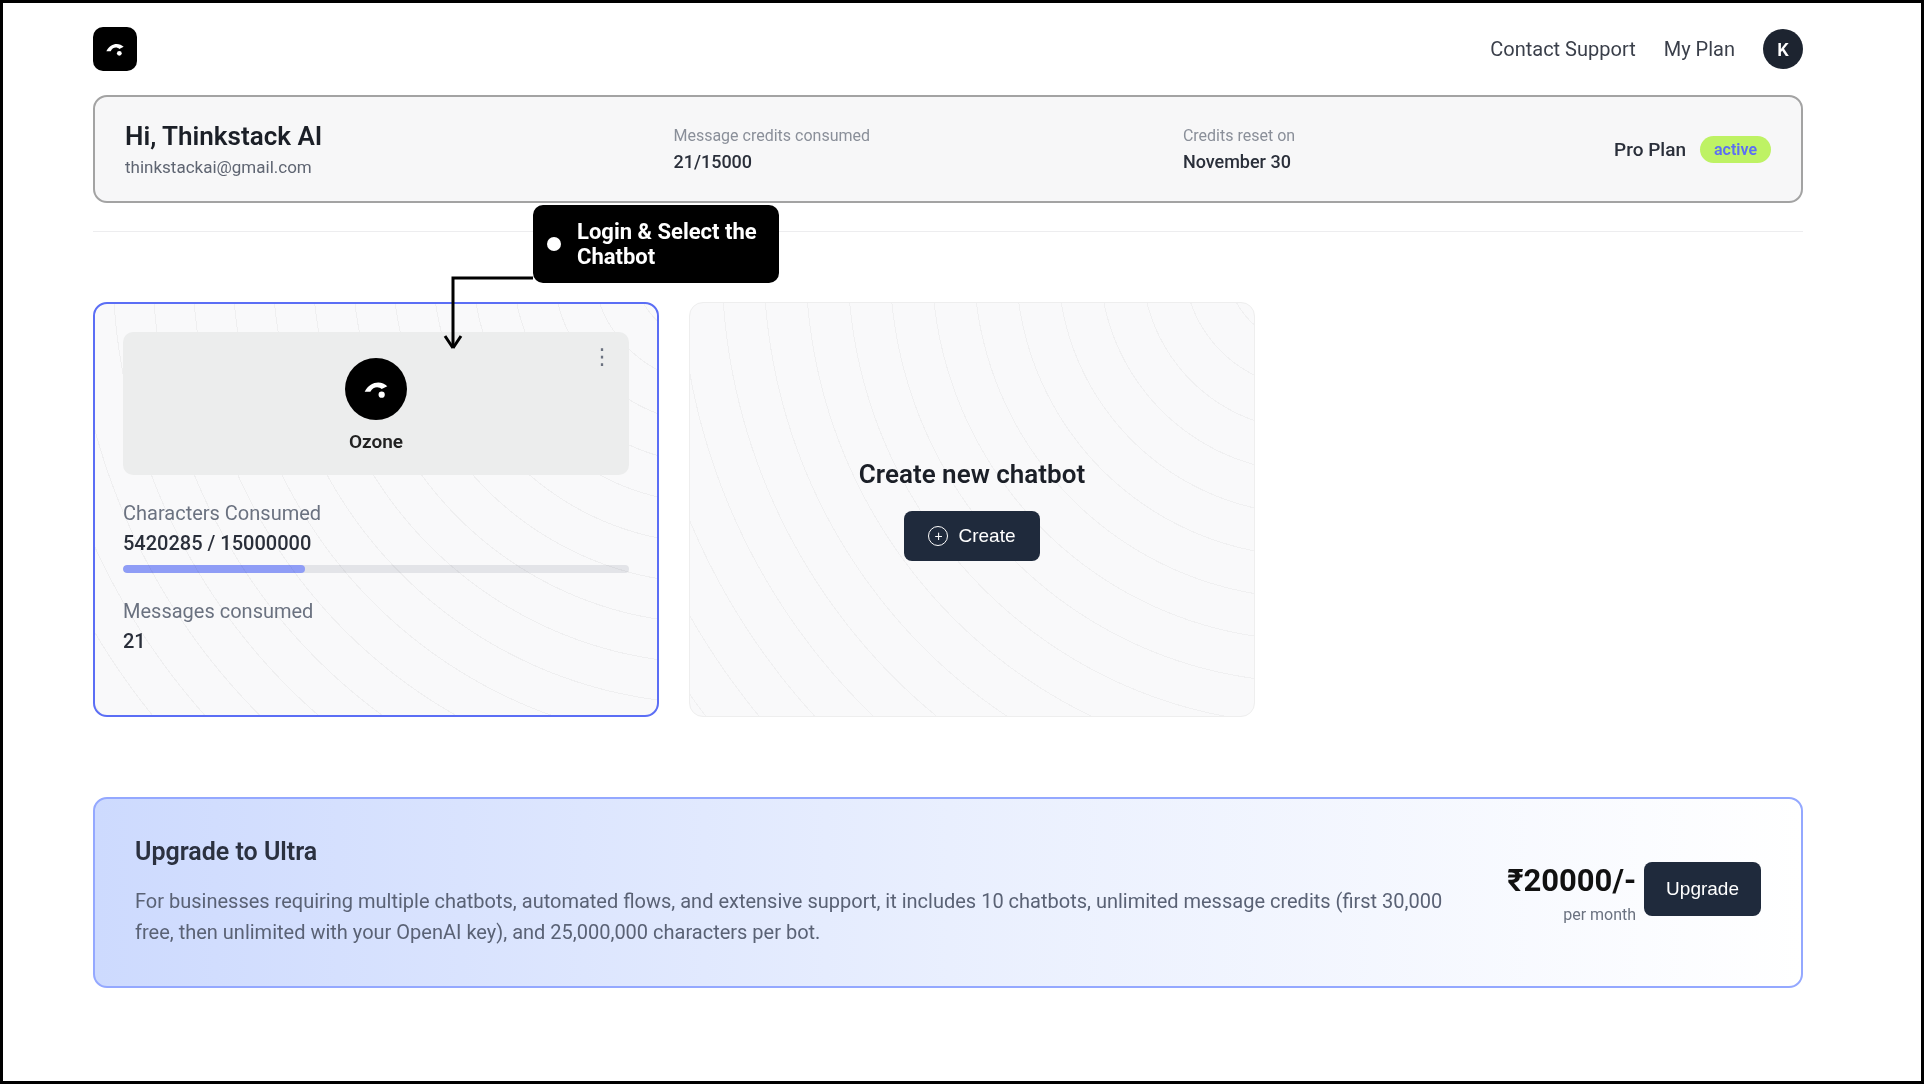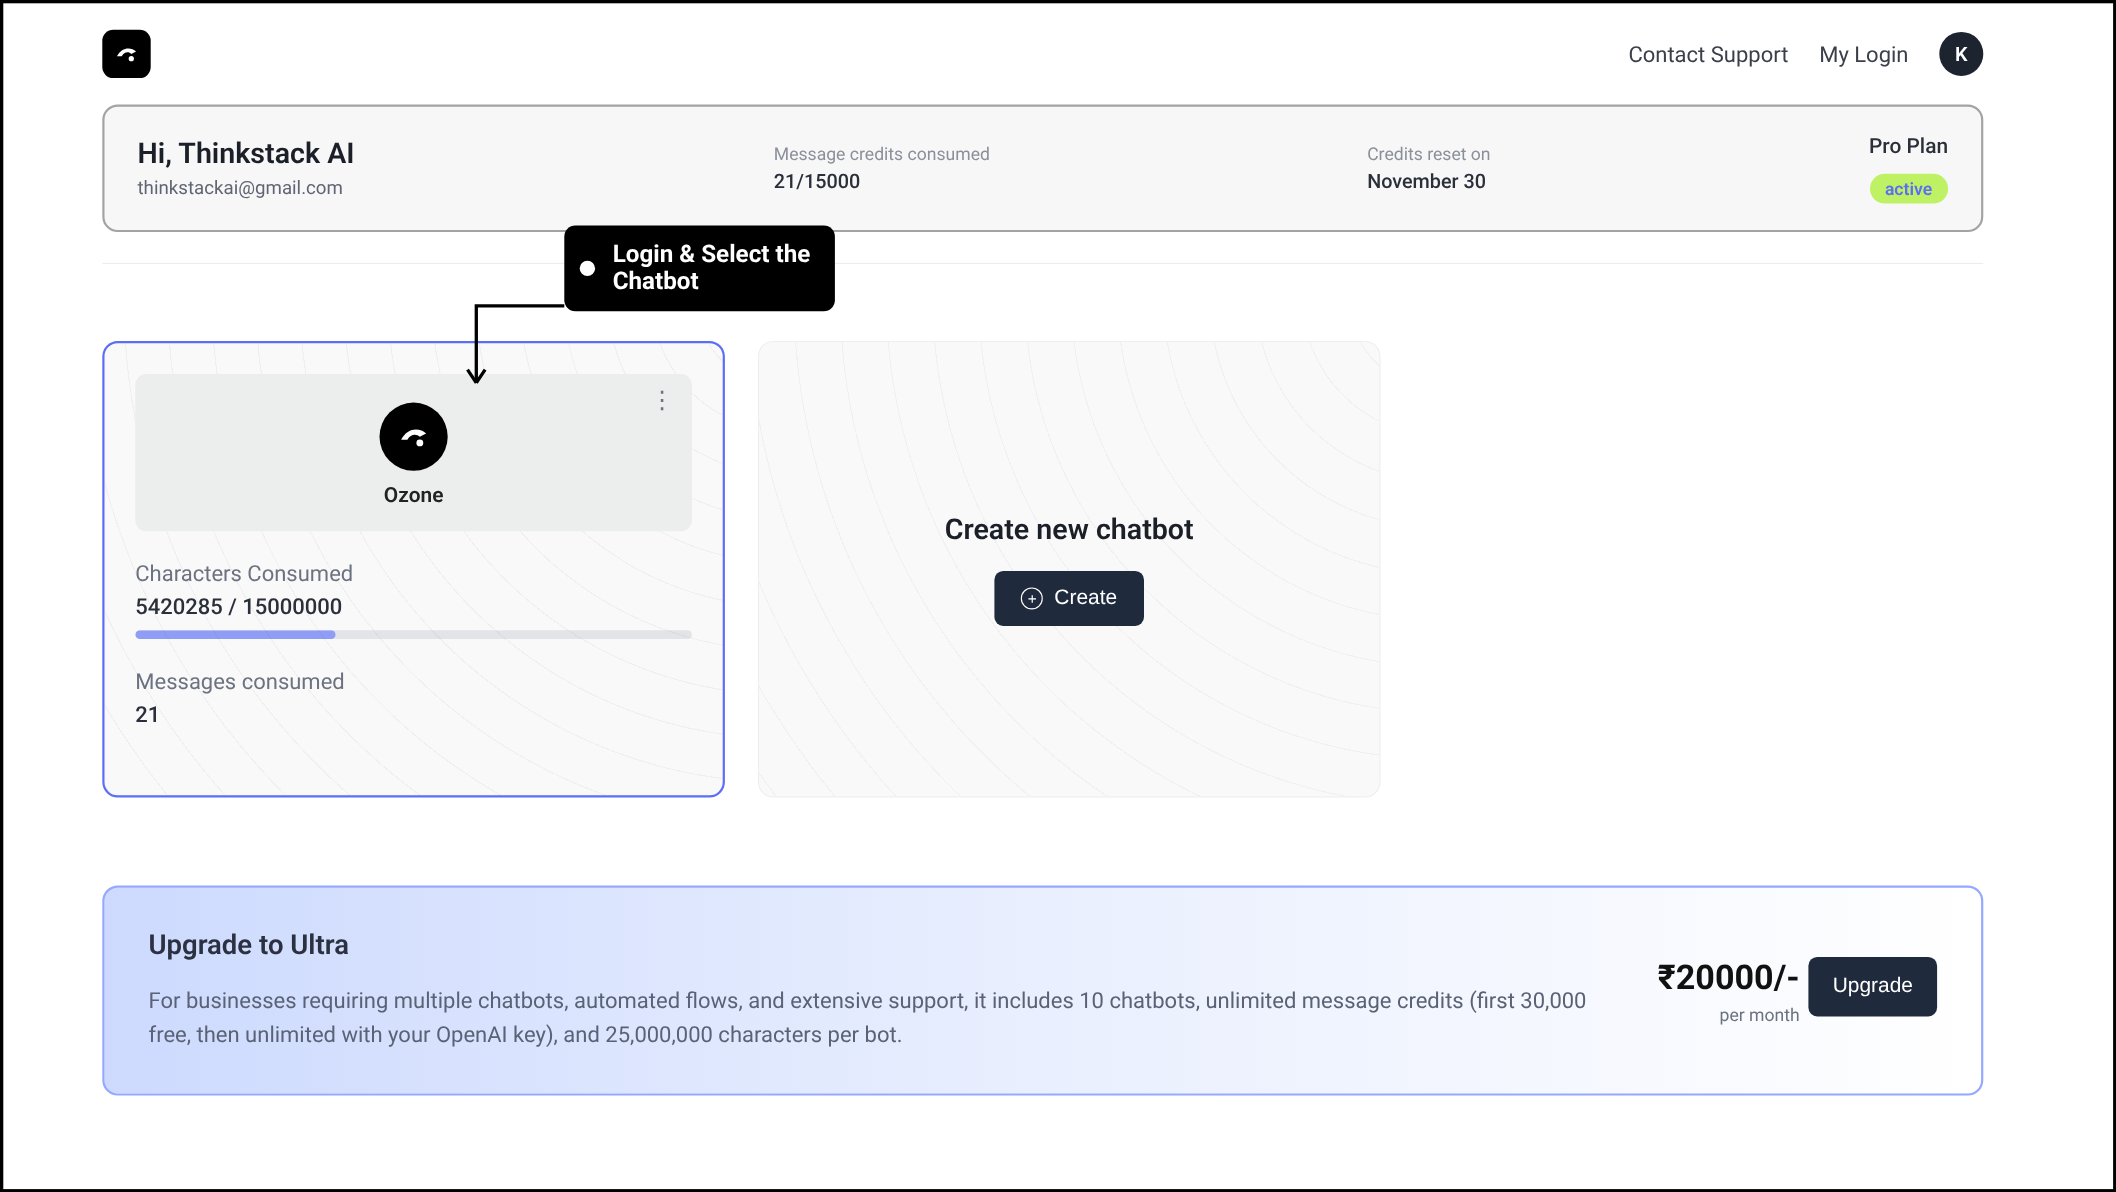--- a/index.html
+++ b/index.html
@@ -43,21 +43,21 @@
     border-radius: 14px;
     padding: 24px 30px;
     display: flex;
     align-items: center;
     gap: 40px;
   }
   .info-col { display: flex; flex-direction: column; gap: 6px; }
   .col-greet { flex: 1.2; }
   .col-credits { flex: 1.2; margin-left: 39px; }
   .col-reset { flex: 1; }
-  .col-plan { margin-left: auto; display:flex; align-items:center; gap:14px;flex-direction:column; }
+  .col-plan { margin-left: auto; display:flex; align-items:center; gap:14px; }
   .greet-title { font-size: 26px; font-weight: 600; color: #1b1f27; }
   .greet-sub { font-size: 17px; color: #5f6572; }
   .muted-label { font-size: 16px; color: #8a8f99; }
   .info-value { font-size: 18px; color: #2a2f3a; font-weight: 500; }
   .plan-name { font-size: 19px; color: #2a2f3a; font-weight: 500; }
   .badge {
     background: #bef264; color: #5b6ef5;
     padding: 4px 14px; border-radius: 18px;
     font-size: 16px; font-weight: 600;
   }
@@ -157,21 +157,21 @@
   .per { font-size:16px; color:#6b7280; margin-top:6px; }
   .upgrade-btn {
     background:#1f2a3c; color:#fff; border:none;
     padding:16px 22px; border-radius:8px; font-size:19px;
     cursor:pointer;
   }
 
   
   .annotation {
     position: absolute;
-    top: 202px; left: 510px;
+    top: 202px; left: 530px;
     z-index: 50;
   }
   .annot-box {
     background:#000; color:#fff;
     border-radius:10px;
     padding:14px 22px 14px 44px;
     font-size:22px; font-weight:700;
     position:relative;
     white-space:nowrap;
   }
@@ -193,21 +193,21 @@
 
   <div class="topbar">
     <div class="logo">
       <svg viewBox="0 0 24 24">
           <path fill="#fff" d="M4 14 C8 6 16 6 20 10 L16 12 C14 10 10 10 8 14 Z"></path>
           <circle cx="16" cy="16" r="2.2" fill="#fff"></circle>
         </svg>
     </div>
     <div class="top-right">
       <span class="top-link">Contact Support</span>
-      <span class="top-link">My Login</span>
+      <span class="top-link">My Plan</span>
       <div class="avatar">K</div>
     </div>
   </div>
 
   <div class="info-card">
     <div class="info-col col-greet">
       <div class="greet-title">Hi, Thinkstack AI</div>
       <div class="greet-sub">thinkstackai@gmail.com</div>
     </div>
     <div class="info-col col-credits">

